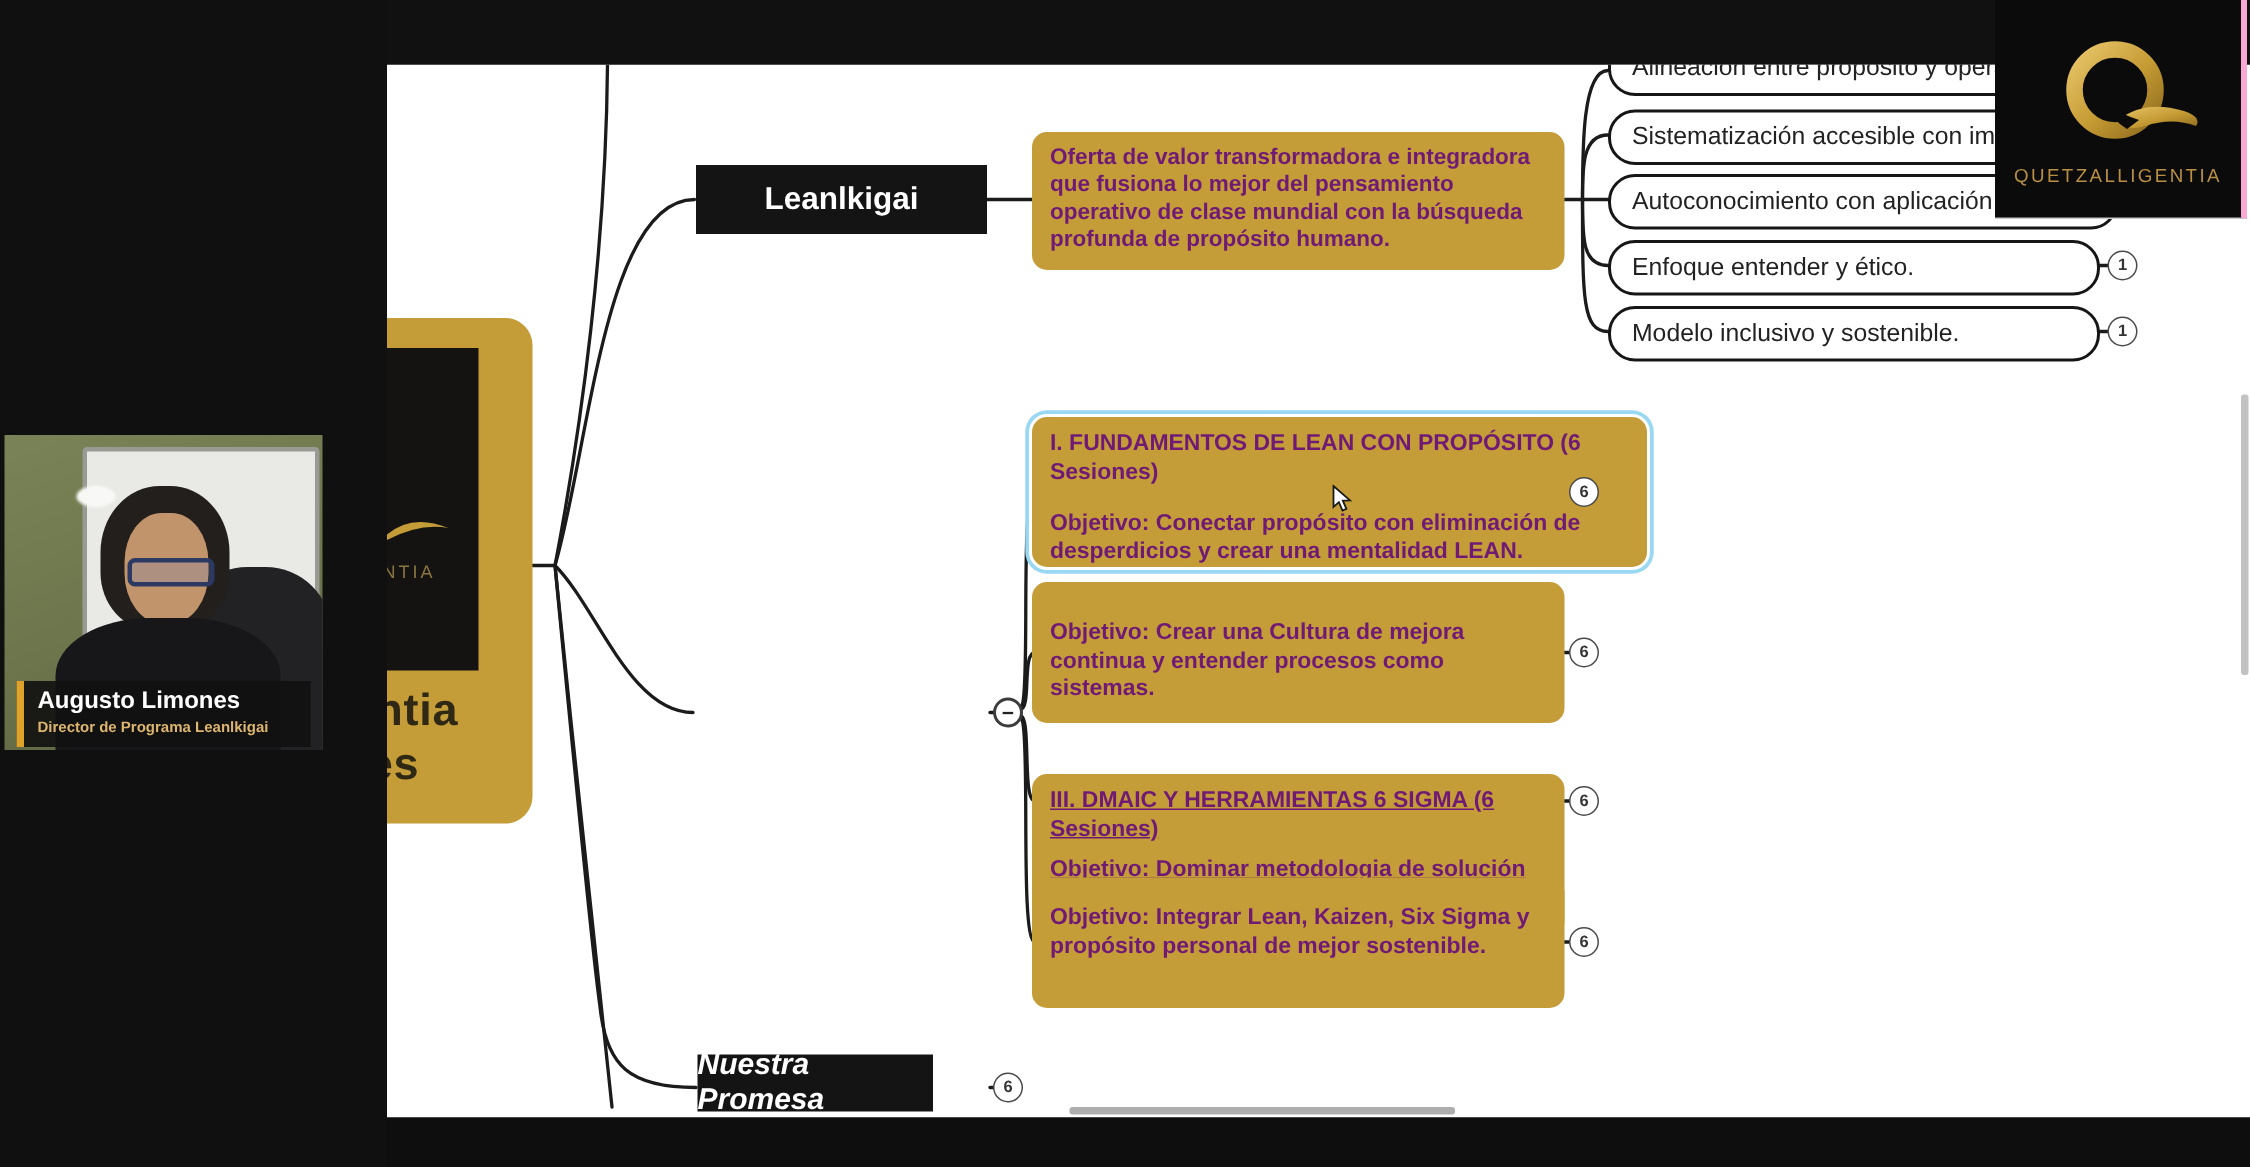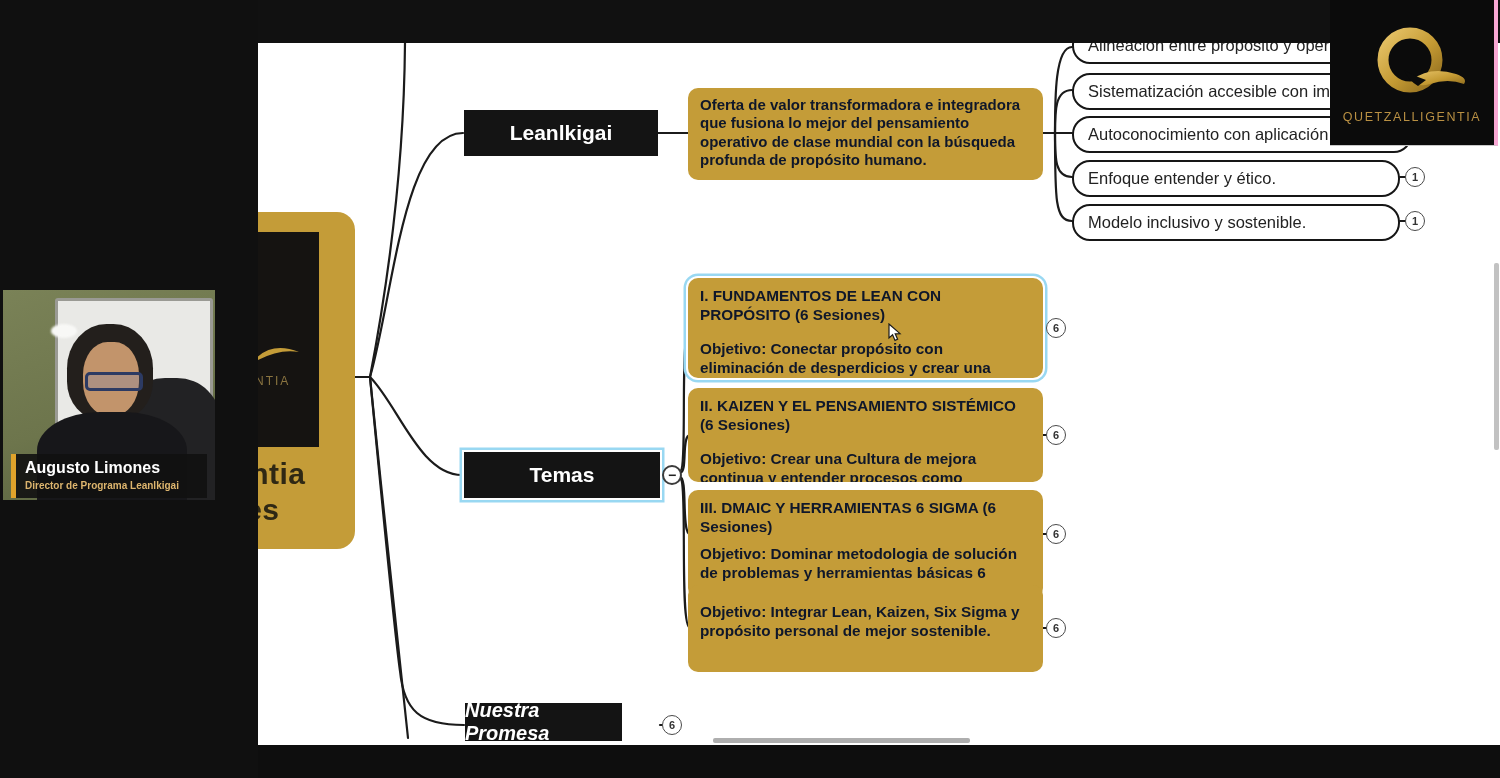--- a/index.html
+++ b/index.html
@@ -26,21 +26,21 @@
   svg.lines path{stroke:#1b1b1b;stroke-width:2.2;fill:none;stroke-linecap:round;}
 
   
   .topic-node{
     position:absolute;background:#141414;color:#ffffff;border-radius:0;
     display:flex;align-items:center;justify-content:center;
     font-weight:bold;z-index:2;
   }
   .selected{box-shadow:0 0 0 2px #ffffff,0 0 0 4.5px #99d8f2;}
   .gold-box{
-    position:absolute;background:#c49c38;border-radius:10px;color:#0f172a;
+    position:absolute;background:#c49c38;border-radius:10px;color:#701a75;
     padding:9px 12px;box-sizing:border-box;font-size:15.3px;font-weight:600;
     line-height:1.22;z-index:2;overflow:hidden;
   }
   .gold-box .obj{margin-top:16px;}
   .white-box{
     position:absolute;background:#ffffff;border:2.5px solid #161616;border-radius:18px;
     height:37px;width:328px;left:814px;display:flex;align-items:center;
     padding:0 14px;box-sizing:border-box;font-size:16.5px;color:#222222;z-index:2;
   }
   .badge{
@@ -170,36 +170,32 @@
   <div class="white-box" style="top:161px;">
     <span>Modelo inclusivo y sostenible.</span>
   </div>
   <div class="badge" style="left:1147px;top:124px;">
     <span>1</span>
   </div>
   <div class="badge" style="left:1147px;top:168px;">
     <span>1</span>
   </div>
 
-  <div class="topic-node selected" style="left:206px;top:409px;width:196px;height:46px;font-size:21px;">
-    <span>Temas</span>
-  </div>
   <div class="collapse-btn">
     <span>−</span>
   </div>
 
-  <div class="gold-box selected" style="left:430px;top:235px;width:355px;height:100px;">
+  <div class="gold-box selected" style="left:430px;top:235px;width:410px;height:100px;">
     <div>I. FUNDAMENTOS DE LEAN CON PROPÓSITO (6 Sesiones)</div>
     <div class="obj">Objetivo: Conectar propósito con eliminación de desperdicios y crear una mentalidad LEAN.</div>
   </div>
   <div class="gold-box" style="left:430px;top:345px;width:355px;height:94px;">
-    <div>II. KAIZEN Y EL PENSAMIENTO SISTÉMICO (6 Sesiones)</div>
     <div class="obj">Objetivo: Crear una Cultura de mejora continua y entender procesos como sistemas.</div>
   </div>
-  <div class="gold-box" style="left:430px;top:447px;width:355px;height:108px;">
+  <div class="gold-box" style="left:430px;top:473px;width:355px;height:108px;text-decoration:underline;">
     <div>III. DMAIC Y HERRAMIENTAS 6 SIGMA (6 Sesiones)</div>
     <div class="obj" style="margin-top:9px">Objetivo: Dominar metodologia de solución de problemas y herramientas básicas 6 SIgma.</div>
   </div>
   <div class="gold-box" style="left:430px;top:542px;width:355px;height:87px;">
     <div class="obj" style="margin-top:9px">Objetivo: Integrar Lean, Kaizen, Six Sigma y propósito personal de mejor sostenible.</div>
   </div>
 
   <div class="badge" style="left:788px;top:275px;">
     <span>6</span>
   </div>

